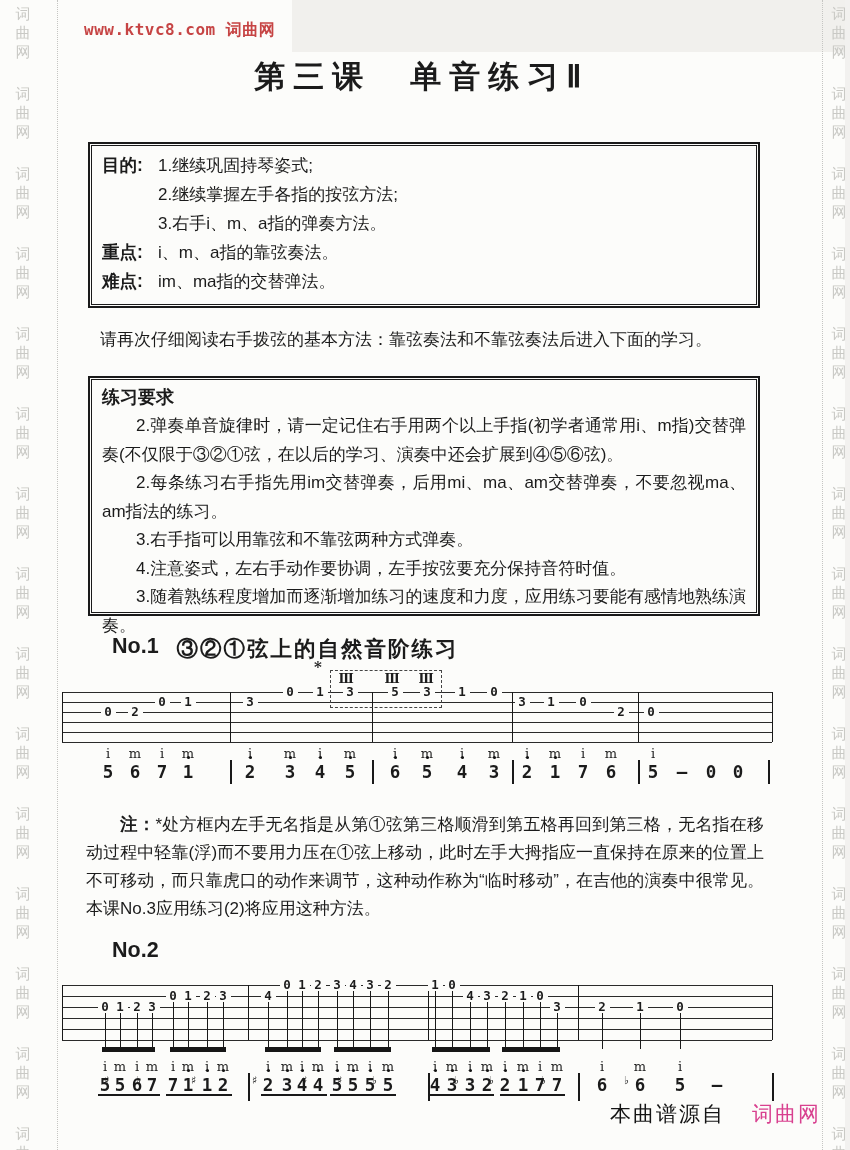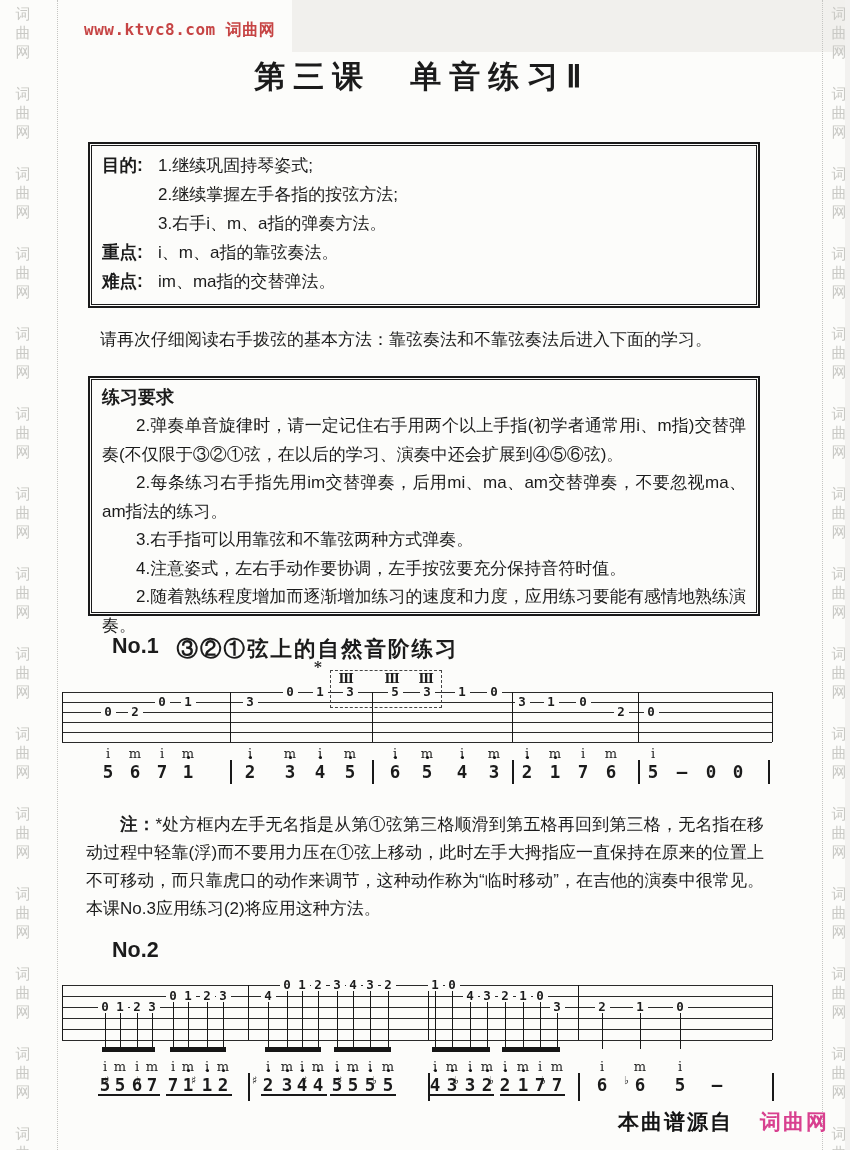--- a/index.html
+++ b/index.html
@@ -29,21 +29,21 @@
   .intro{position:absolute;top:322px;left:0;width:702px;font-size:17px;line-height:28px;
          text-indent:2em;margin:4px;}
   .ex-head{position:absolute;left:50px;font-size:21.5px;font-weight:700;display:flex;gap:18px;margin:0;}
   .ex-head .ex-sub{letter-spacing:2px;}
   #ex1h{top:634px;} #ex2h{top:938px;}
   .notation{position:absolute;left:0;width:710px;}
   #ex1n{top:656px;height:134px;} #ex2n{top:962px;height:156px;}
   .note{position:absolute;top:810px;left:24px;width:678px;margin:0;font-size:17px;line-height:28px;
         text-indent:2em;text-align:justify;}
   .note b{font-size:17.5px;}
-  .src{position:absolute;top:1100px;font-size:21px;font-weight:700;letter-spacing:2px;margin:8px;}
+  .src{position:absolute;top:1100px;font-size:21px;font-weight:400;letter-spacing:2px;margin:0;}
   #srcLabel{left:610px;color:#141414;}
   #srcBrand{left:752px;color:#d8408f;}
   
   .staff-line{position:absolute;left:0;right:0;height:1.2px;background:#2a2a2a;}
   .tab-bar{position:absolute;width:1.4px;background:#191919;}
   .tab-fret{position:absolute;width:15px;margin-left:-7.5px;text-align:center;background:#fcfcfa;
             font-family:"DejaVu Sans Mono",monospace;font-size:12.5px;line-height:13px;font-weight:700;}
   .stem{position:absolute;width:1.2px;background:#191919;}
   .beam{position:absolute;height:4.5px;background:#161616;}
   .dashed-box{position:absolute;border:1.5px dashed #444;}
@@ -224,21 +224,21 @@
     </div>
 
     <p class="intro">请再次仔细阅读右手拨弦的基本方法：靠弦奏法和不靠弦奏法后进入下面的学习。</p>
 
     <div class="dbox" id="box2">
       <p class="rq-title">练习要求</p>
       <p class="rq-item">2.弹奏单音旋律时，请一定记住右手用两个以上手指(初学者通常用i、m指)交替弹奏(不仅限于③②①弦，在以后的学习、演奏中还会扩展到④⑤⑥弦)。</p>
       <p class="rq-item">2.每条练习右手指先用im交替弹奏，后用mi、ma、am交替弹奏，不要忽视ma、am指法的练习。</p>
       <p class="rq-item">3.右手指可以用靠弦和不靠弦两种方式弹奏。</p>
       <p class="rq-item">4.注意姿式，左右手动作要协调，左手按弦要充分保持音符时值。</p>
-      <p class="rq-item">2.随着熟练程度增加而逐渐增加练习的速度和力度，应用练习要能有感情地熟练演奏。</p>
+      <p class="rq-item">3.随着熟练程度增加而逐渐增加练习的速度和力度，应用练习要能有感情地熟练演奏。</p>
     </div>
 
     <h2 class="ex-head" id="ex1h">
       <span class="ex-no">No.1</span>
       <span class="ex-sub">③②①弦上的自然音阶练习</span>
     </h2>
 
     <div class="notation" id="ex1n">
         <div class="staff-line" style="top: 36px;"></div>
         <div class="staff-line" style="top: 46px;"></div>

